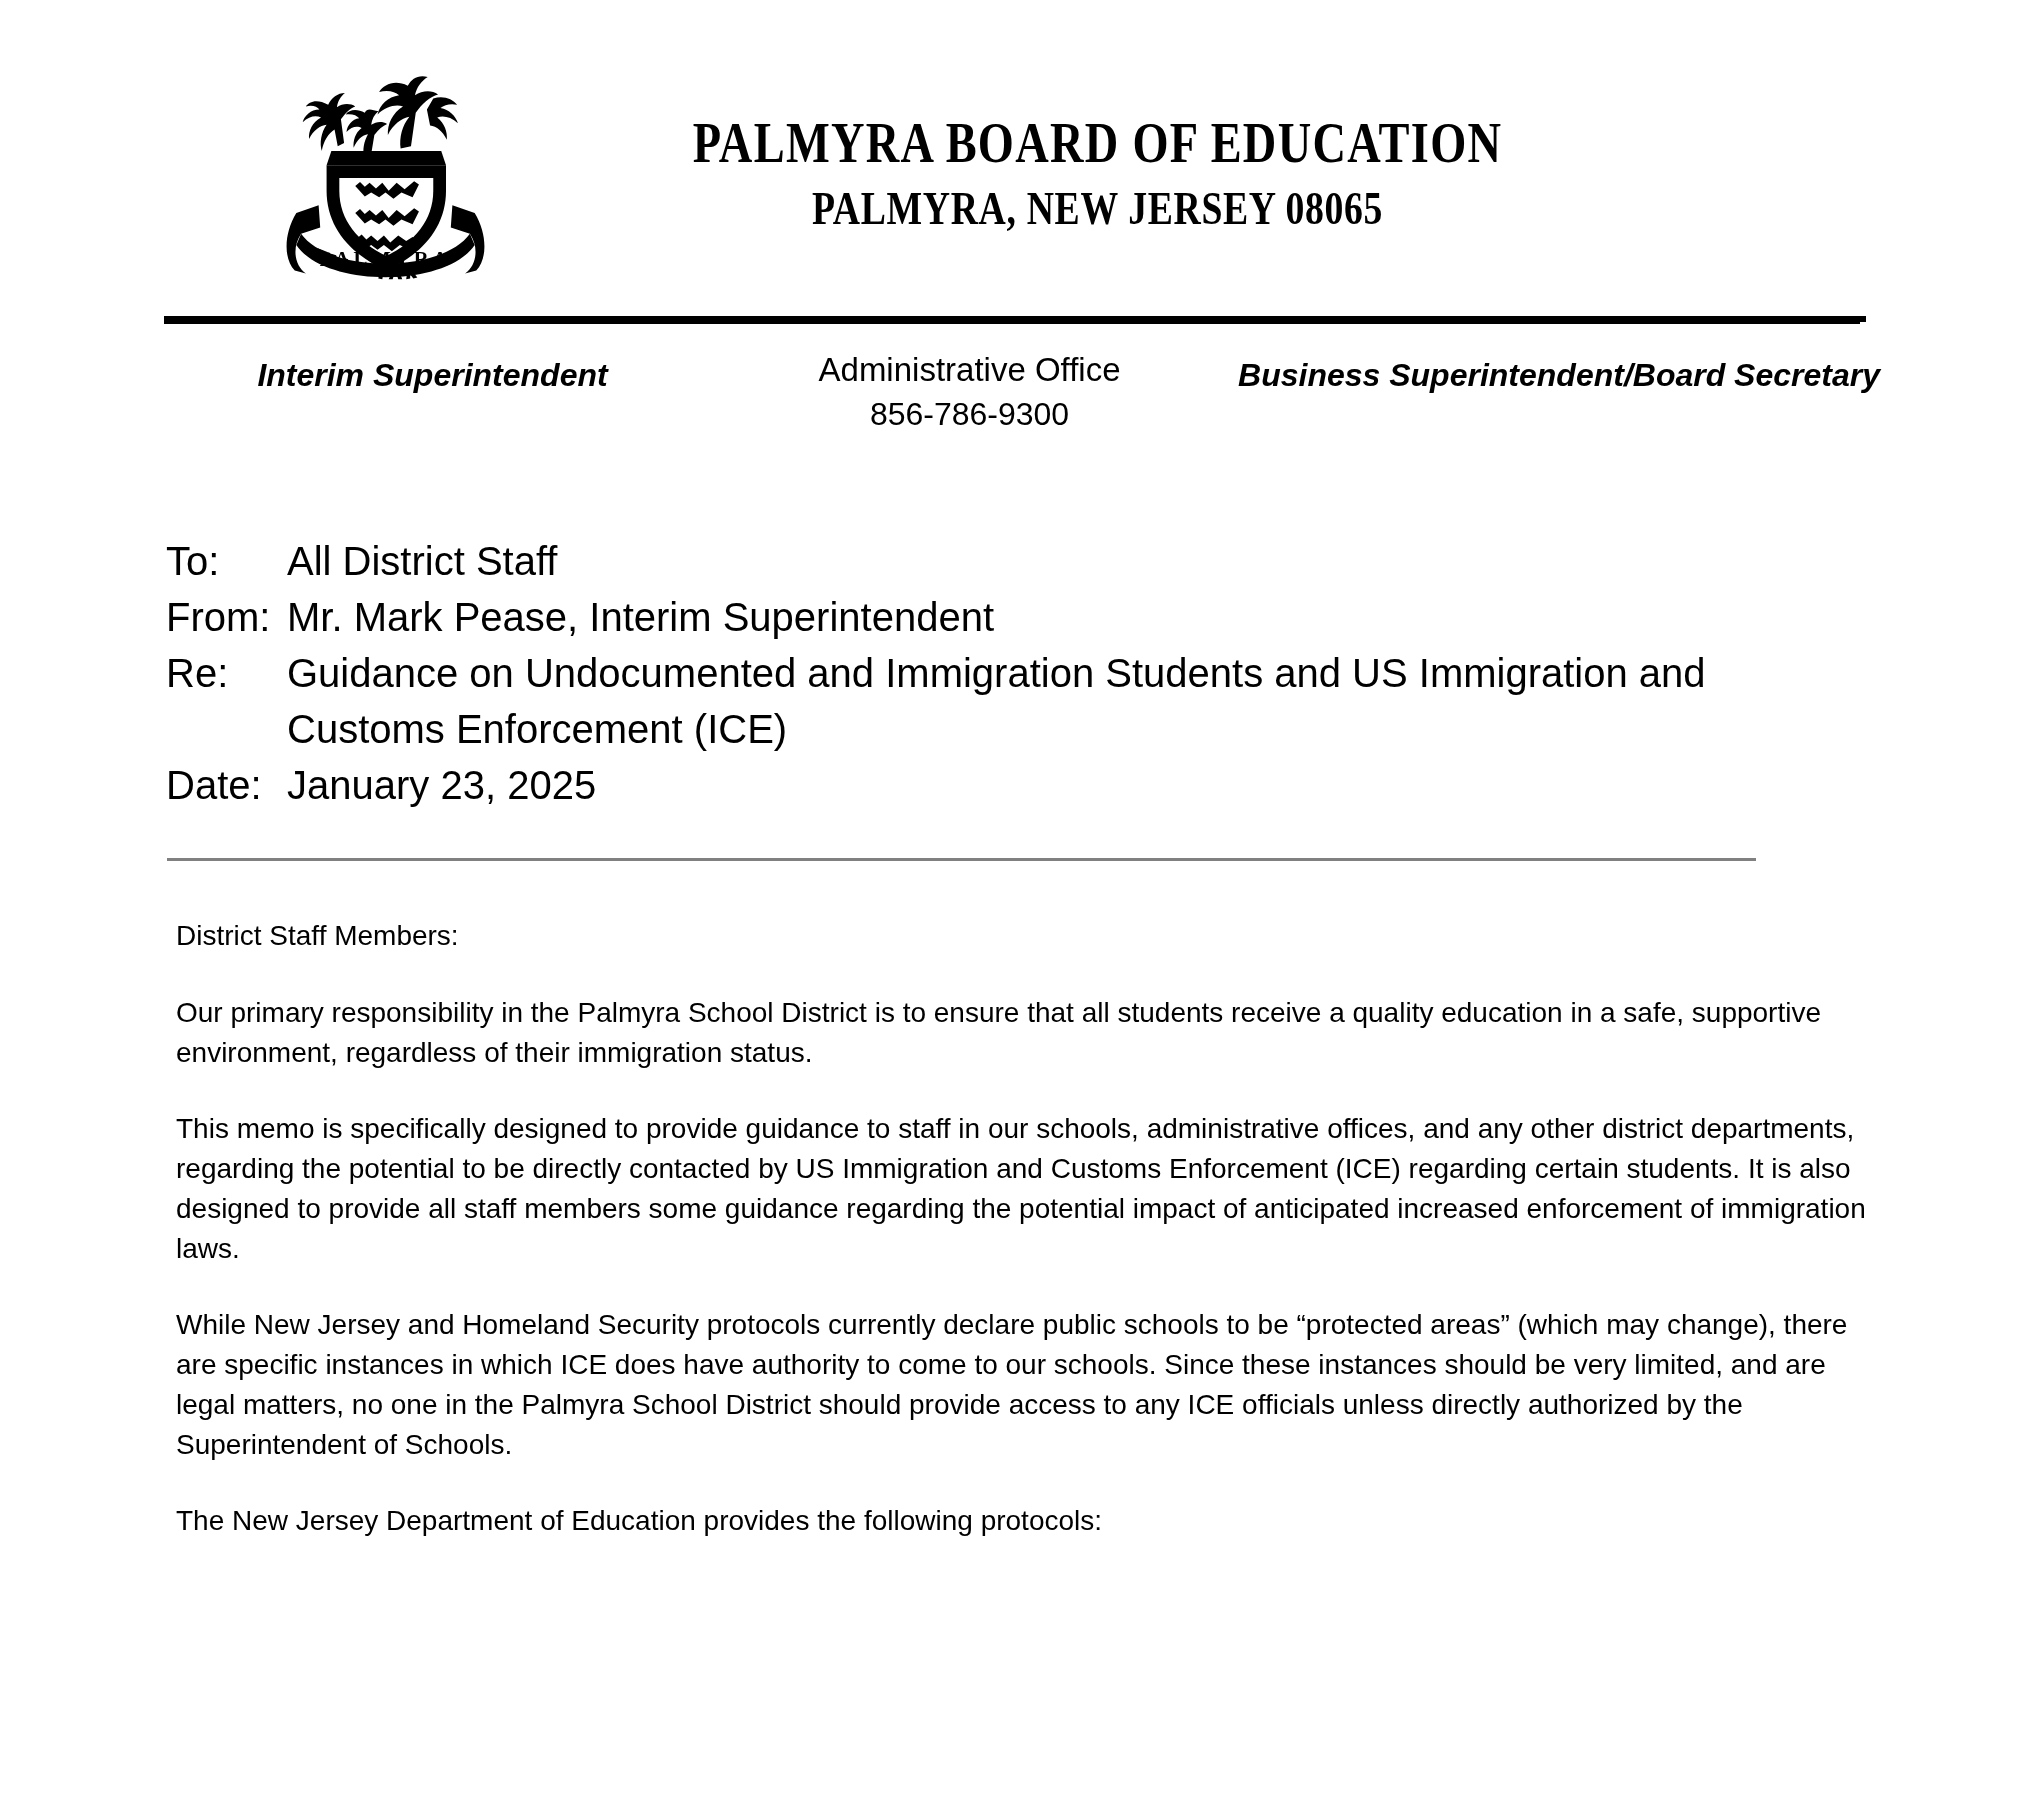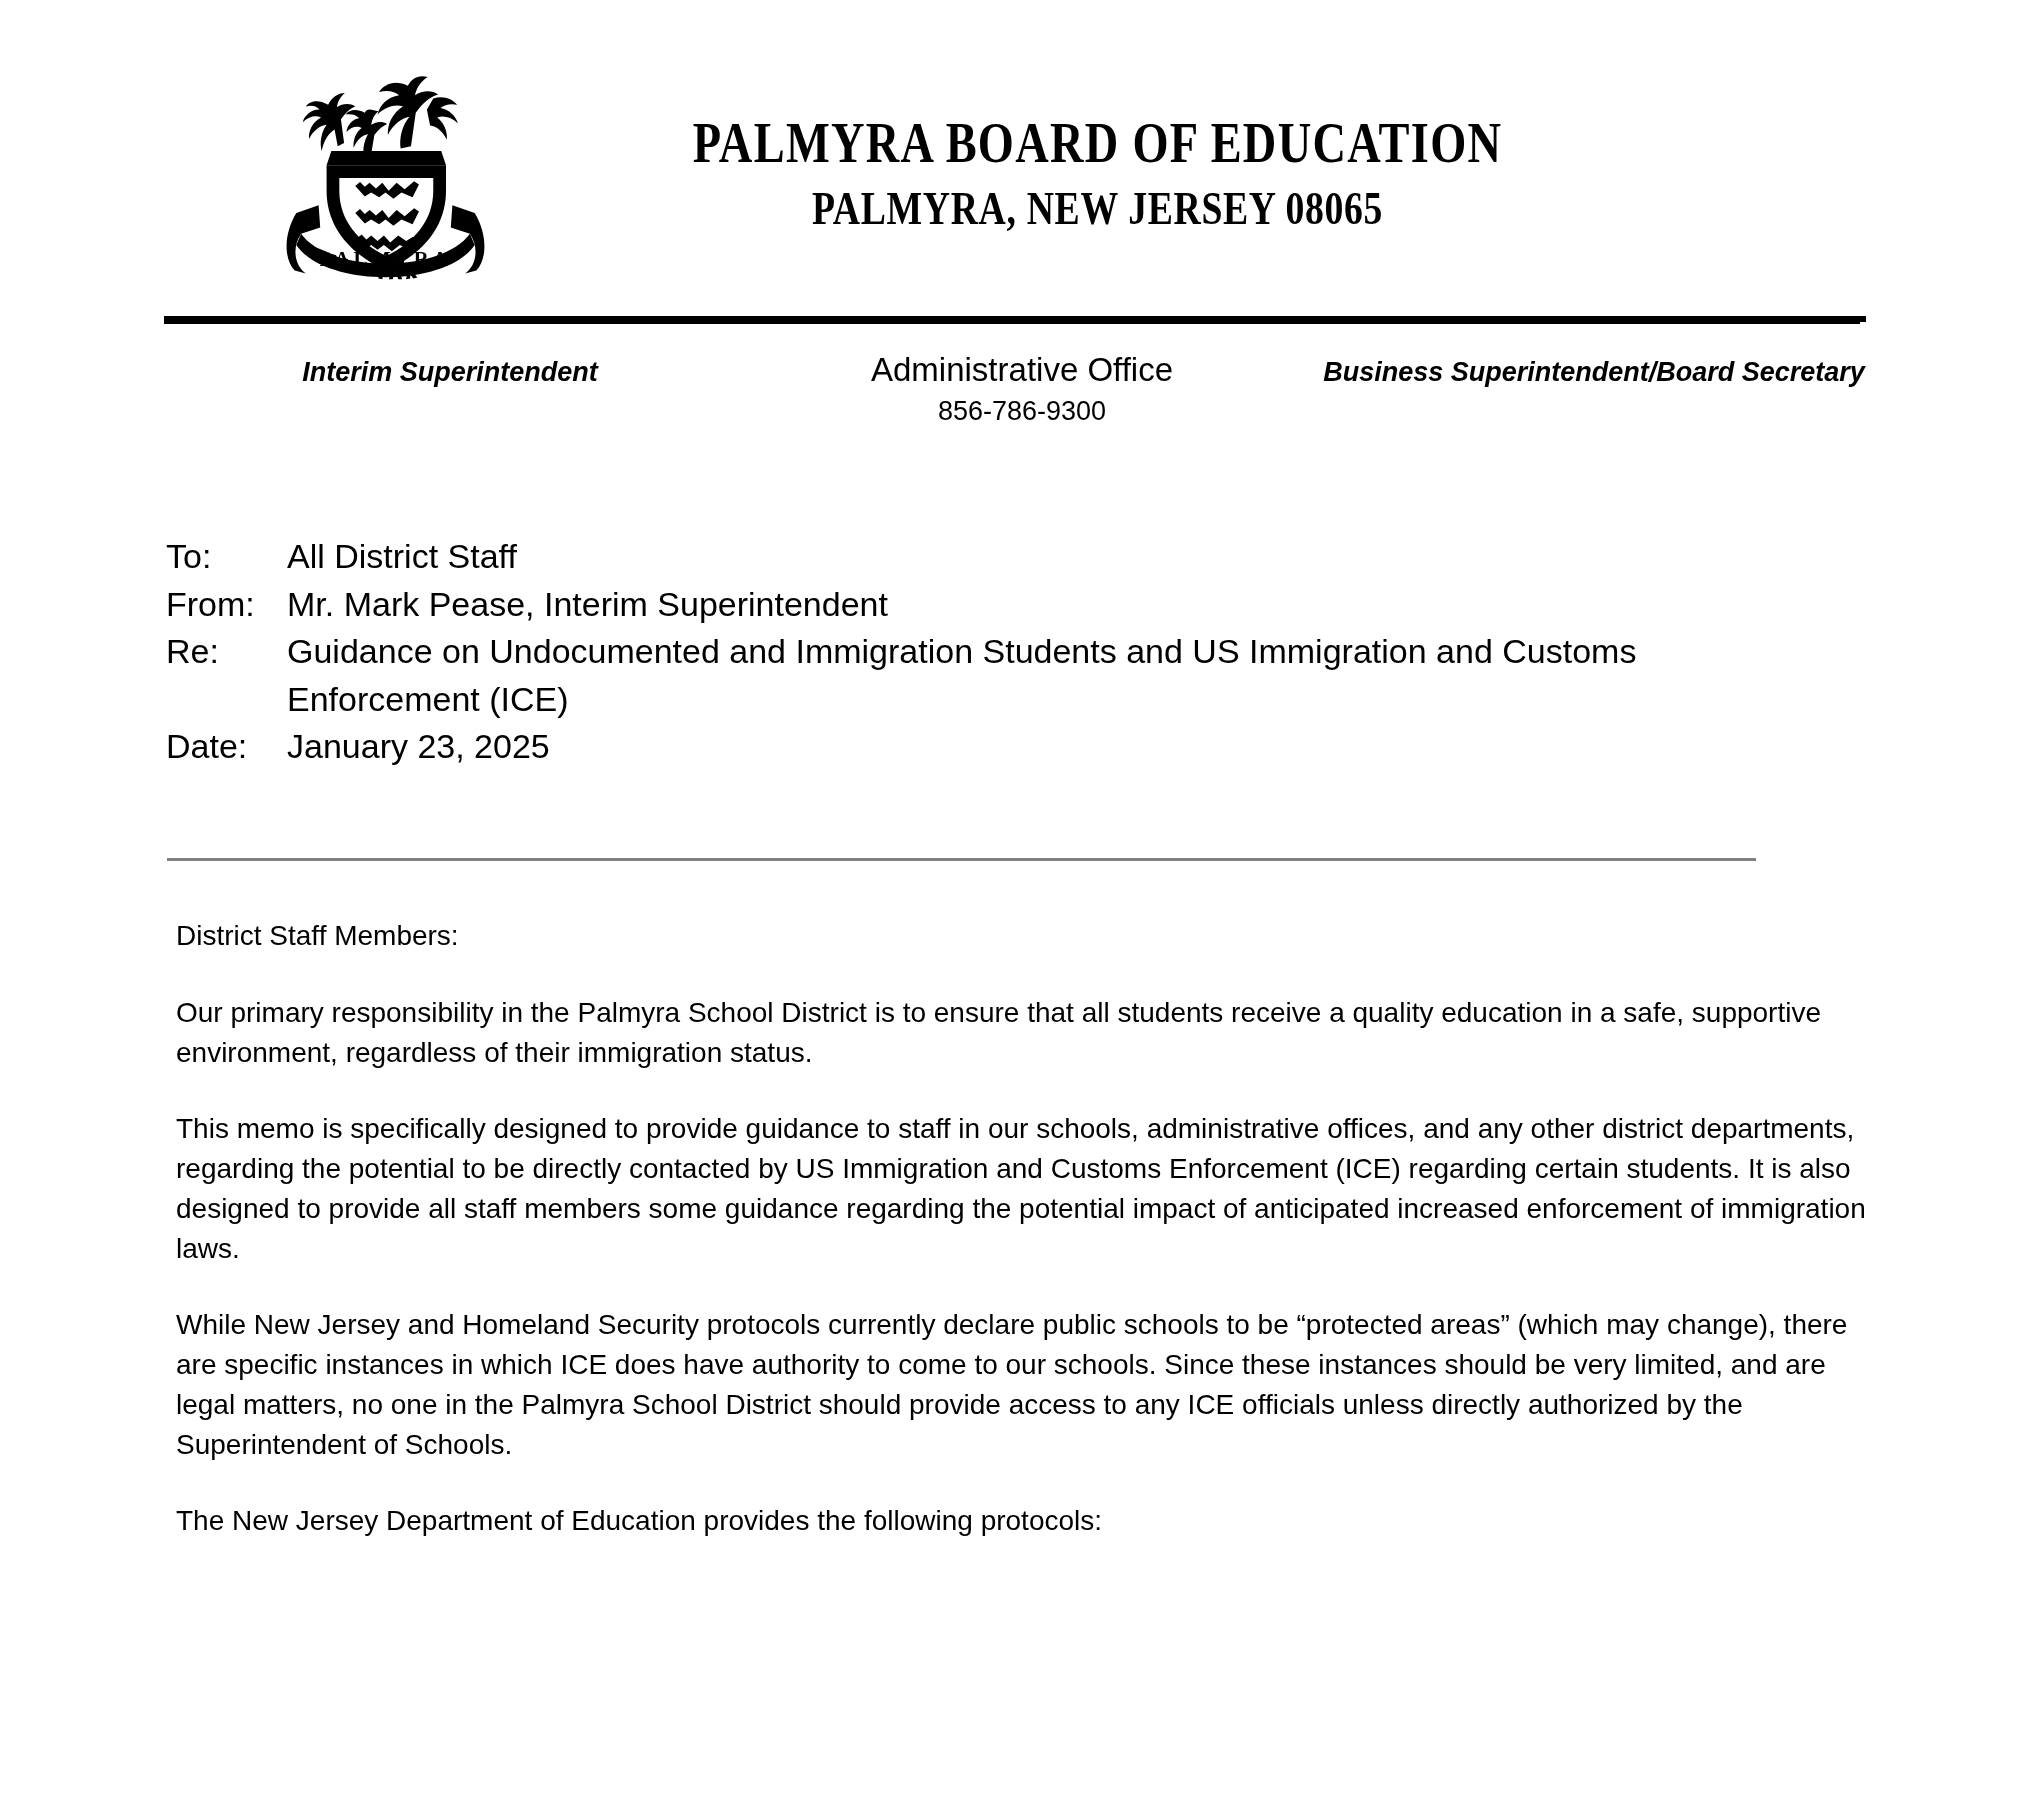--- a/index.html
+++ b/index.html
@@ -105,35 +105,35 @@
     text-align: center;
   }
   .contact-col.left  { text-align: center; }
   .contact-name {
     font-size: 33px;
     line-height: 1.18;
     font-weight: normal;
     white-space: nowrap;
   }
   .contact-sub {
-    font-size: 27px;
+    font-size: 32px;
     line-height: 1.2;
     margin-top: 4.8px;
     white-space: nowrap;
   }
   .contact-sub.italic { font-style: italic; font-weight: bold; }
   .contact-sub.plain  { font-style: normal; }
 
   
   .memo-block {
     position: absolute;
     left: 166px;
     top: 533px;
     width: 1708px;
-    font-size: 34px;
+    font-size: 40px;
     line-height: 1.40;
   }
   .memo-line {
     display: flex;
     flex-direction: row;
     align-items: flex-start;
   }
   .memo-label {
     width: 121px;
     flex: 0 0 121px;

